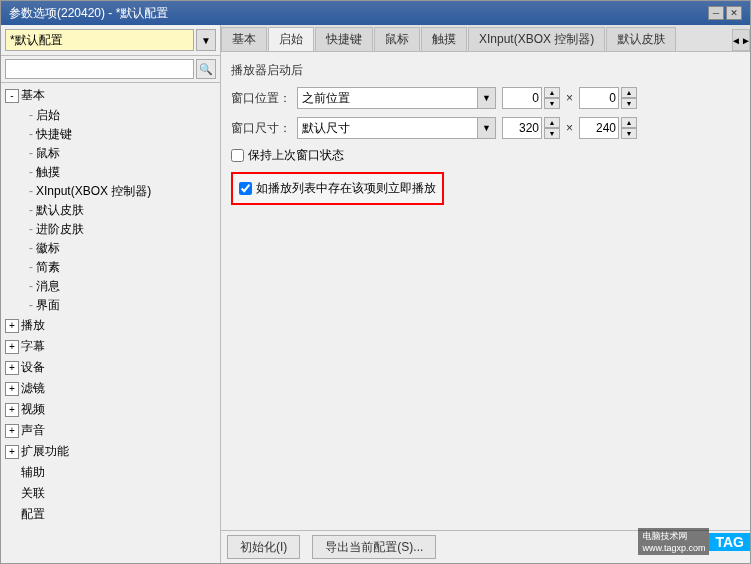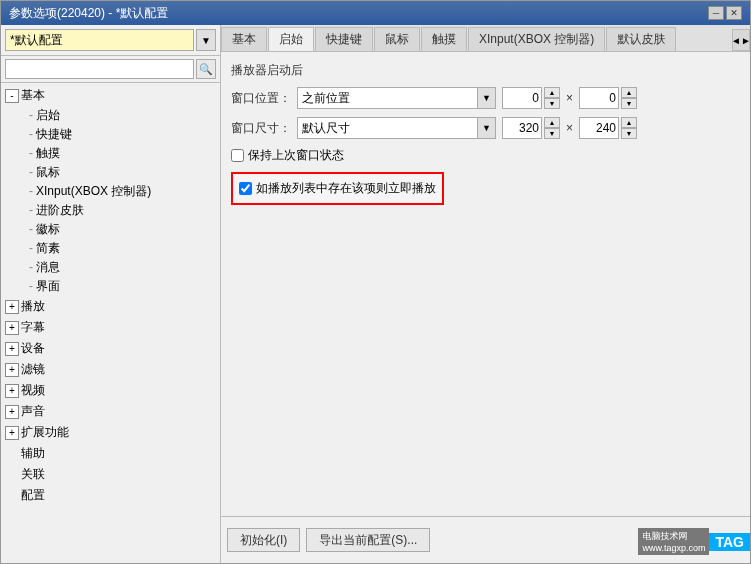--- a/index.html
+++ b/index.html
@@ -284,23 +284,23 @@
       border: 2px solid red;
       padding: 6px;
       display: inline-flex;
       align-items: center;
       gap: 4px;
       background: #f5f5f5;
     }
     
     .bottom-bar {
       display: flex;
-      padding: 11px 6px;
+      padding: 4px 6px;
       border-top: 1px solid #bbb;
-      gap: 6px;
+      gap: 12px;
       background: #f0f0f0;
       flex-shrink: 0;
       align-items: center;
     }
     .bottom-btn {
       height: 24px;
       padding: 0 12px;
       background: #e8e8e8;
       border: 1px solid #aaa;
       font-size: 12px;
@@ -374,23 +374,24 @@
       <div class="tree-area">
 
         <div class="tree-item">
           <div class="tree-root">
             <div class="tree-expander">-</div>
             <span>基本</span>
           </div>
         </div>
         <div class="tree-child"><span class="dash">-</span><span>启始</span></div>
         <div class="tree-child"><span class="dash">-</span><span>快捷键</span></div>
+        <div class="tree-child"><span class="dash">-</span><span>鼠标</span></div>
         <div class="tree-child"><span class="dash">-</span><span>触摸</span></div>
-        <div class="tree-child"><span class="dash">-</span><span>鼠标</span></div>
         <div class="tree-child"><span class="dash">-</span><span>XInput(XBOX 控制器)</span></div>
+        <div class="tree-child"><span class="dash">-</span><span>默认皮肤</span></div>
         <div class="tree-child"><span class="dash">-</span><span>进阶皮肤</span></div>
         <div class="tree-child"><span class="dash">-</span><span>徽标</span></div>
         <div class="tree-child"><span class="dash">-</span><span>简素</span></div>
         <div class="tree-child"><span class="dash">-</span><span>消息</span></div>
         <div class="tree-child"><span class="dash">-</span><span>界面</span></div>
 
         <div class="tree-item">
           <div class="tree-root">
             <div class="tree-expander">+</div>
             <span>播放</span>

